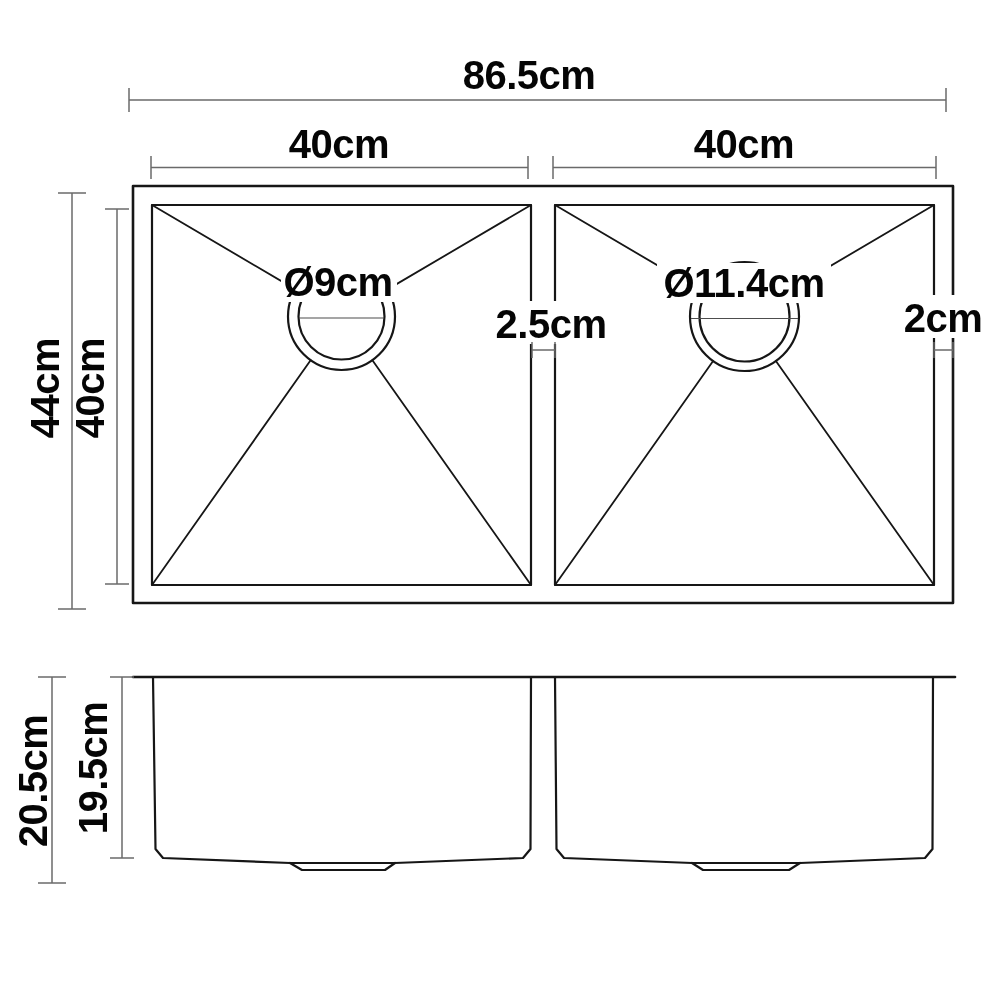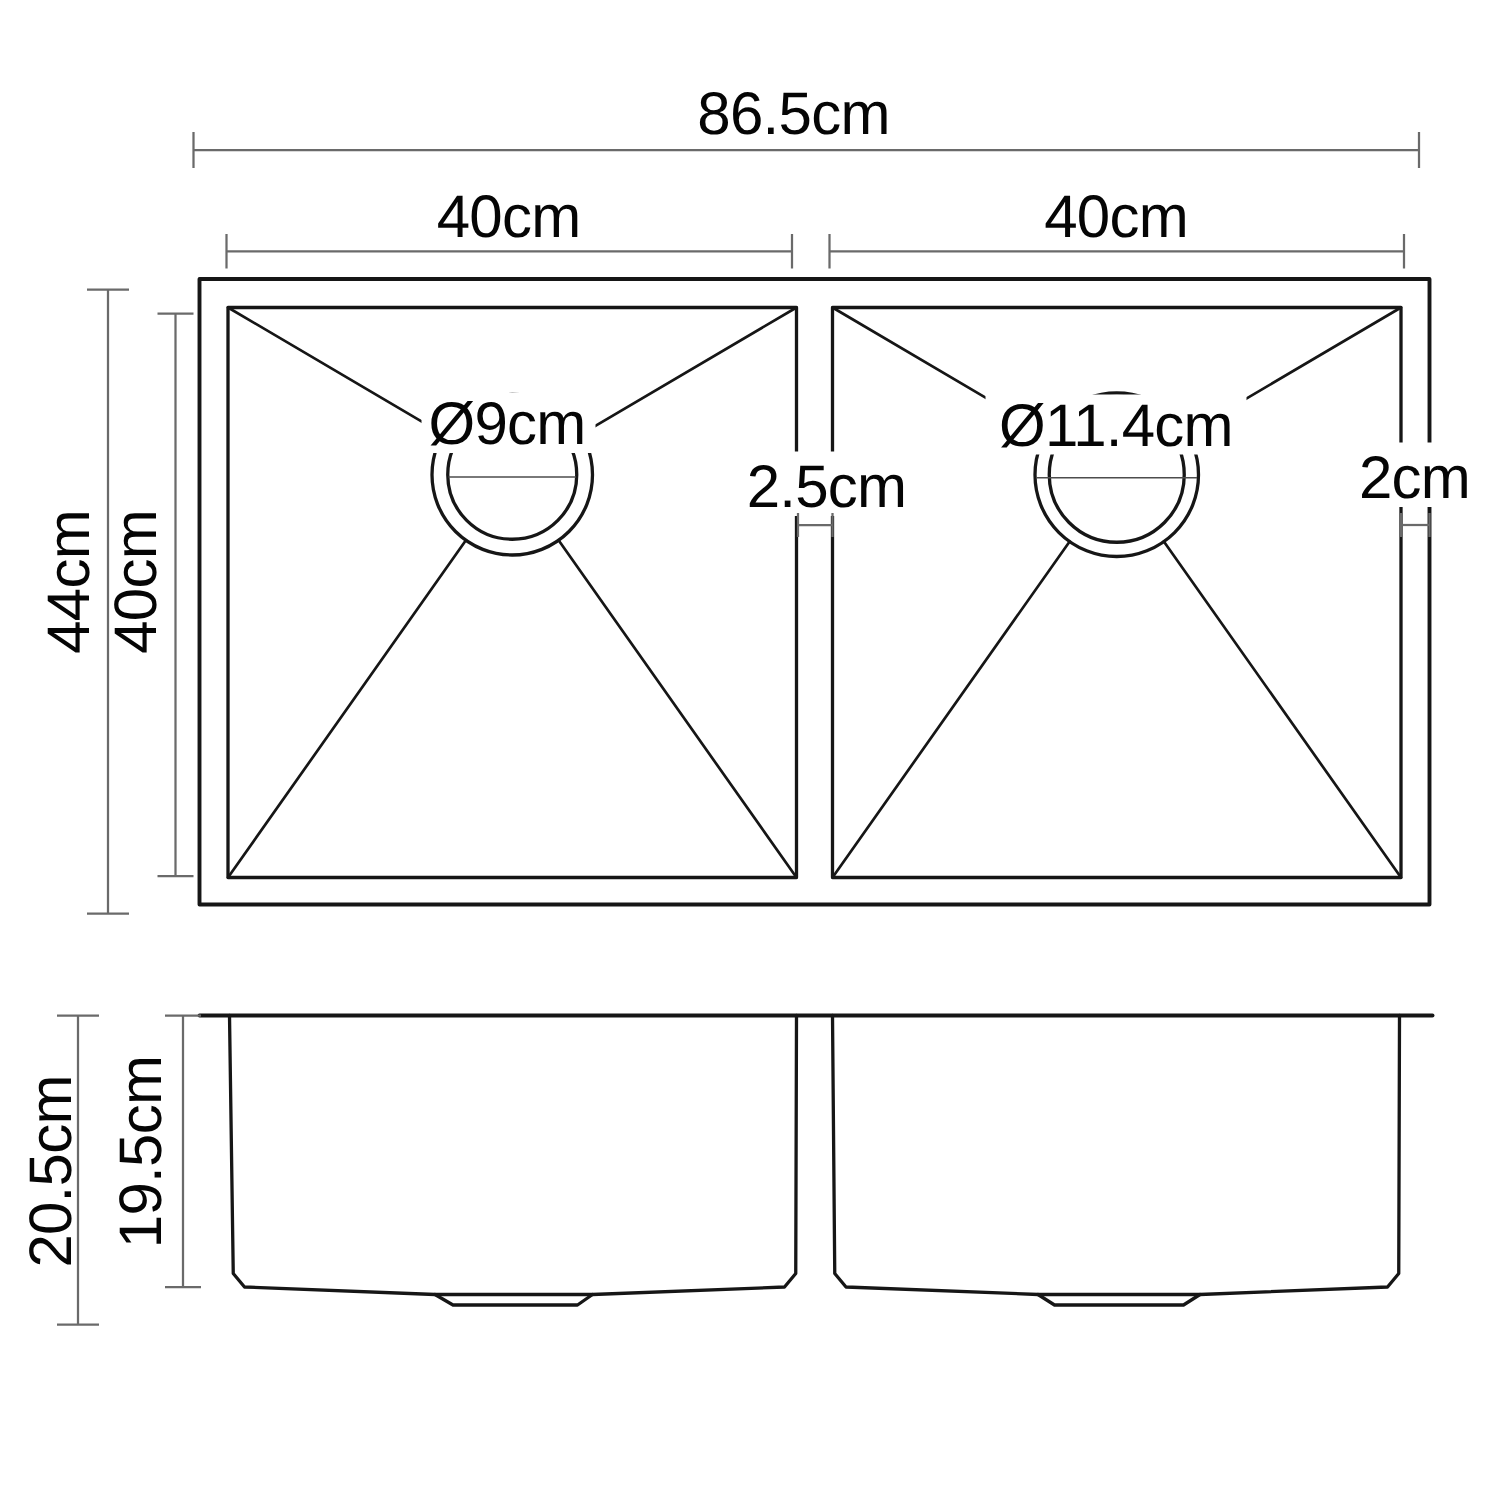--- a/index.html
+++ b/index.html
@@ -6,20 +6,21 @@
     margin: 0;
     padding: 0;
     background: #ffffff;
   }
   .stage {
     position: relative;
     width: 948px;
     height: 1000px;
     background: #ffffff;
     font-family: "Liberation Sans", "DejaVu Sans", sans-serif;
+    font-weight: bold;
   }
   svg { display: block; }
   .obj {
     fill: none;
     stroke: #161616;
     stroke-width: 2.2;
     stroke-linejoin: round;
     stroke-linecap: round;
   }
   .obj-heavy { stroke-width: 2.6; }

